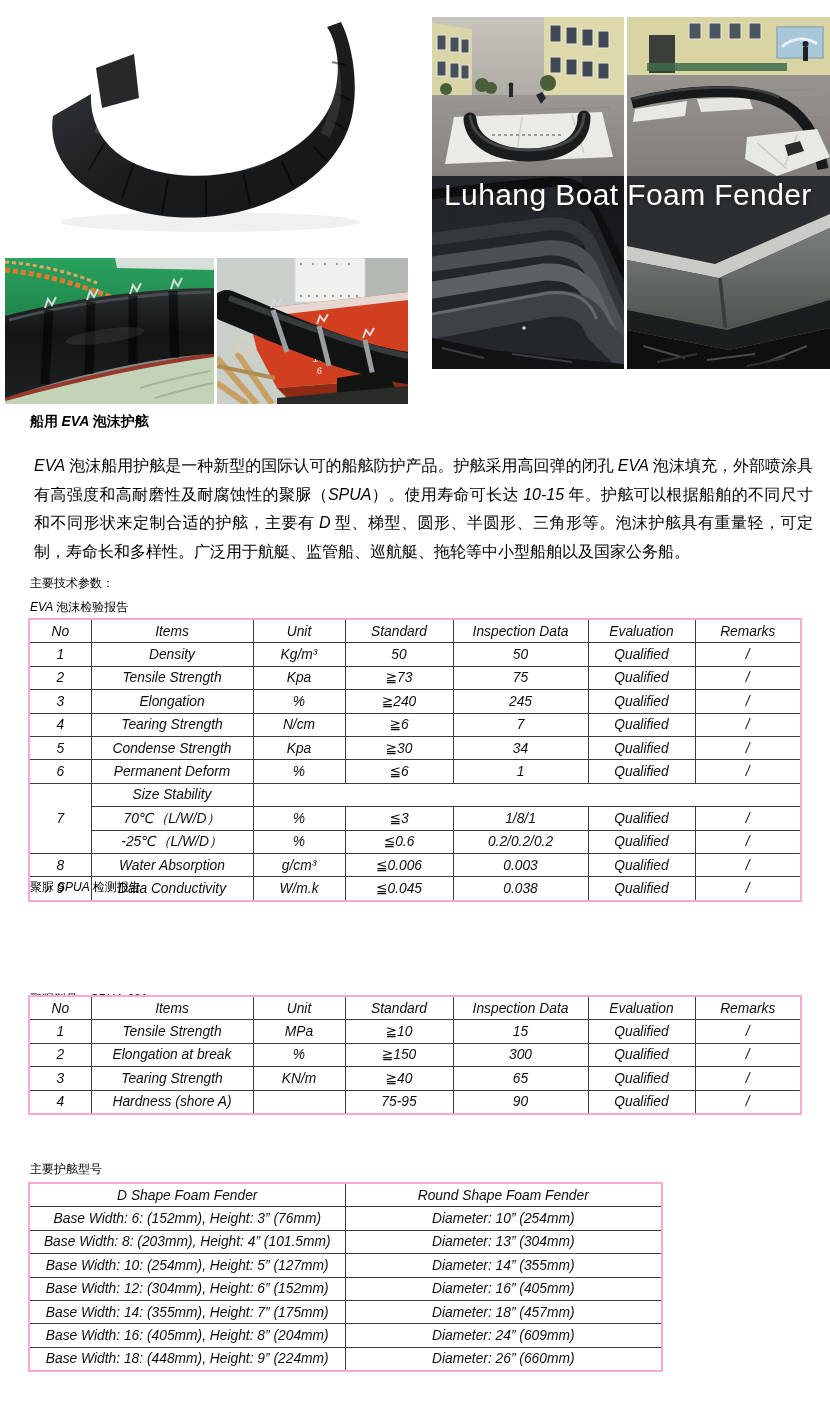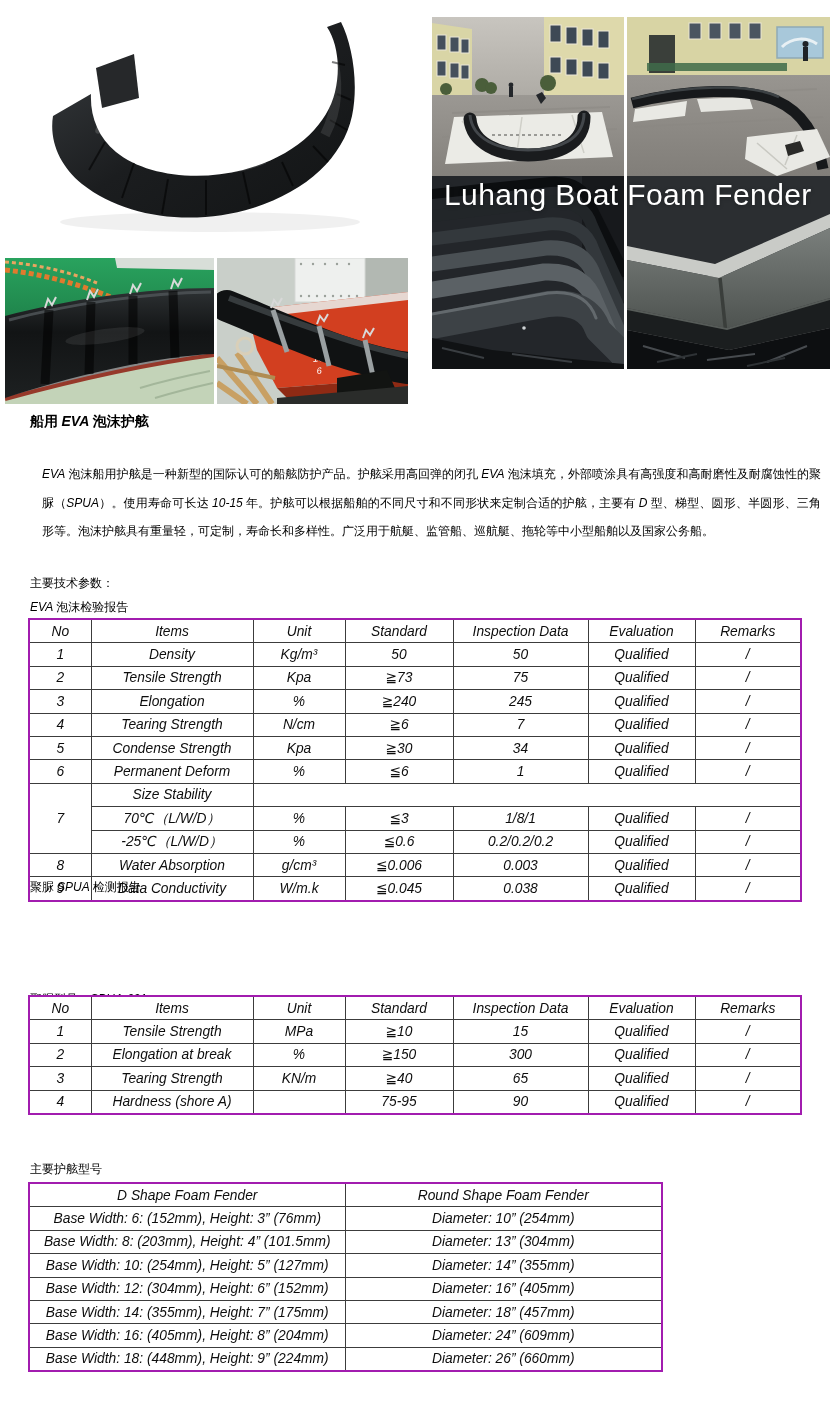--- a/index.html
+++ b/index.html
@@ -12,30 +12,30 @@
   .photo-plain{background:#fff;}
   .overlay-title{
     position:absolute;left:444px;top:179px;z-index:6;
     font:400 30px/1.05 "Liberation Sans","DejaVu Sans",sans-serif;
     color:#ffffff;letter-spacing:.4px;text-shadow:0 1px 4px rgba(0,0,0,.28);
     white-space:nowrap;
   }
   .txt{position:absolute;}
   .lat{font-family:"Liberation Sans","DejaVu Sans",sans-serif;font-style:italic;}
   .doc-title{left:30px;top:412px;font-size:14px;line-height:19px;font-weight:bold;}
-  .intro{left:30px;top:448px;width:779px;font-size:12px;line-height:28.6px;text-align:justify;margin:12px;}
+  .intro{left:30px;top:448px;width:779px;font-size:16px;line-height:28.6px;text-align:justify;margin:4px;}
   .sec{font-size:12px;line-height:19px;}
   .sec1{left:30px;top:574px;}
   .sec1b{left:30px;top:598px;}
   .sec2{left:30px;top:878px;}
   .sec2b{left:30px;top:953px;margin-top:37px;}
   .sec3{left:30px;top:1160px;}
   table.spec{
     position:absolute;border-collapse:collapse;table-layout:fixed;
-    border:2px solid #a21caf;background:#fff;
+    border:2px solid #f9a8d4;background:#fff;
   }
   .spec th,.spec td{
     border:1.5px solid #3c3c3c;height:22.4px;padding:0 2px;
     text-align:center;vertical-align:middle;
     font:italic 13.8px/1.1 "Liberation Sans","DejaVu Sans",sans-serif;
     font-weight:normal;color:#0d0d0d;overflow:hidden;white-space:nowrap;
   }
   .t-eva{left:28px;top:618px;width:772px;}
   .t-spua{left:28px;top:995px;width:772px;}
   .t-models{left:28px;top:1182px;width:633px;}

